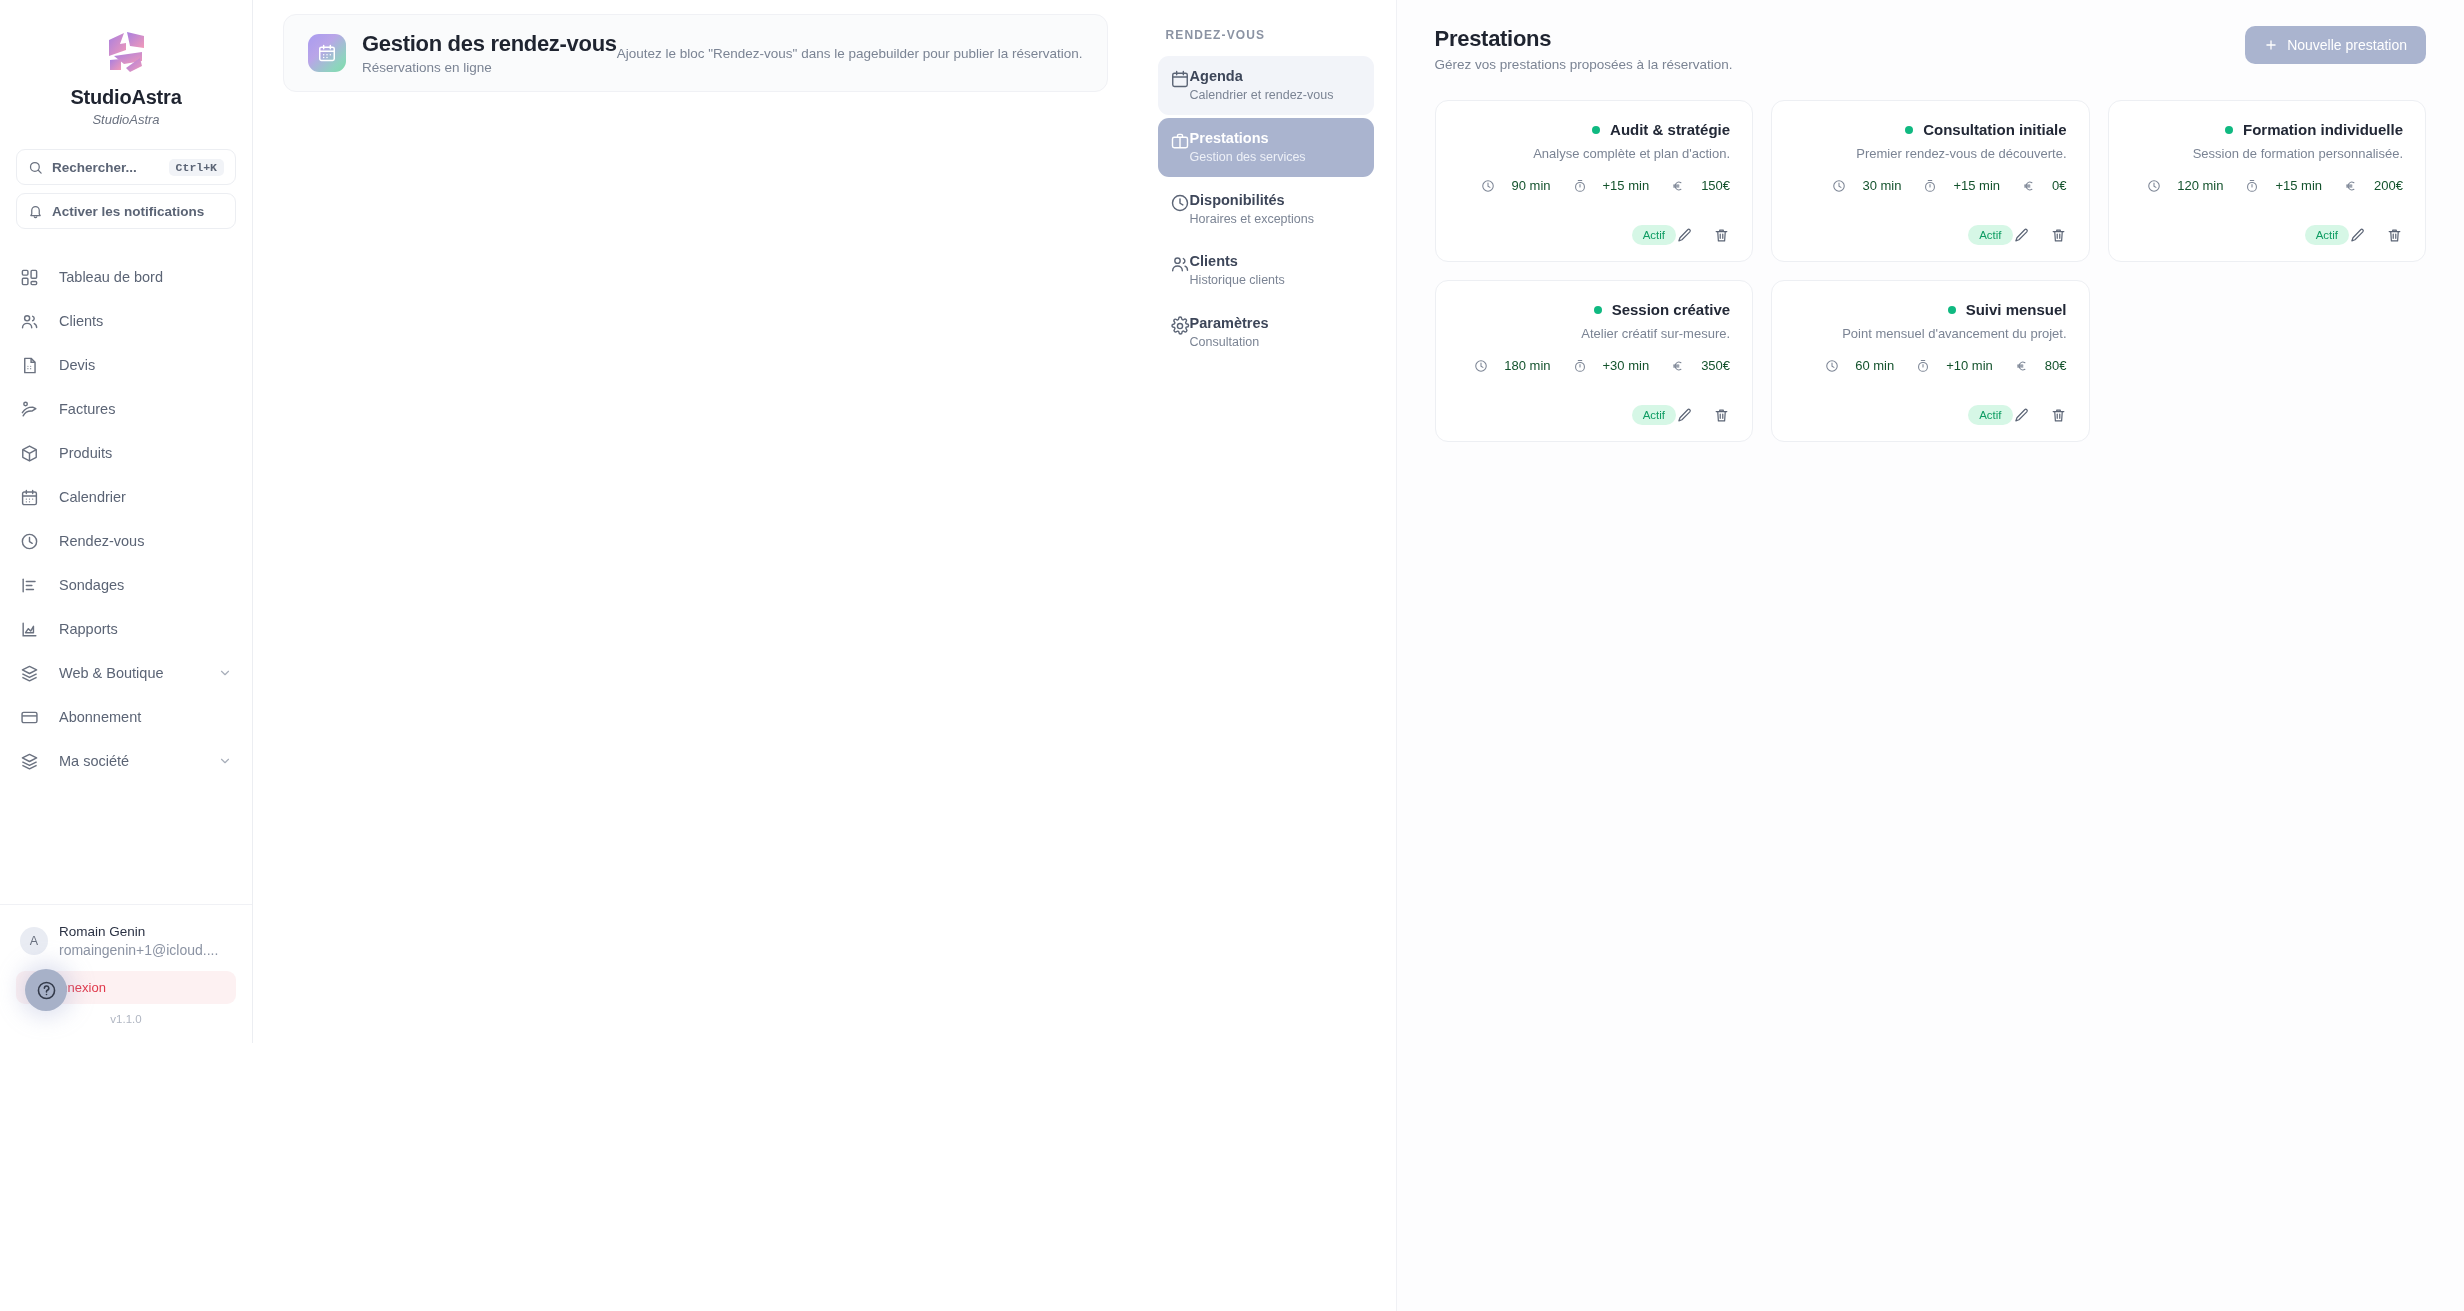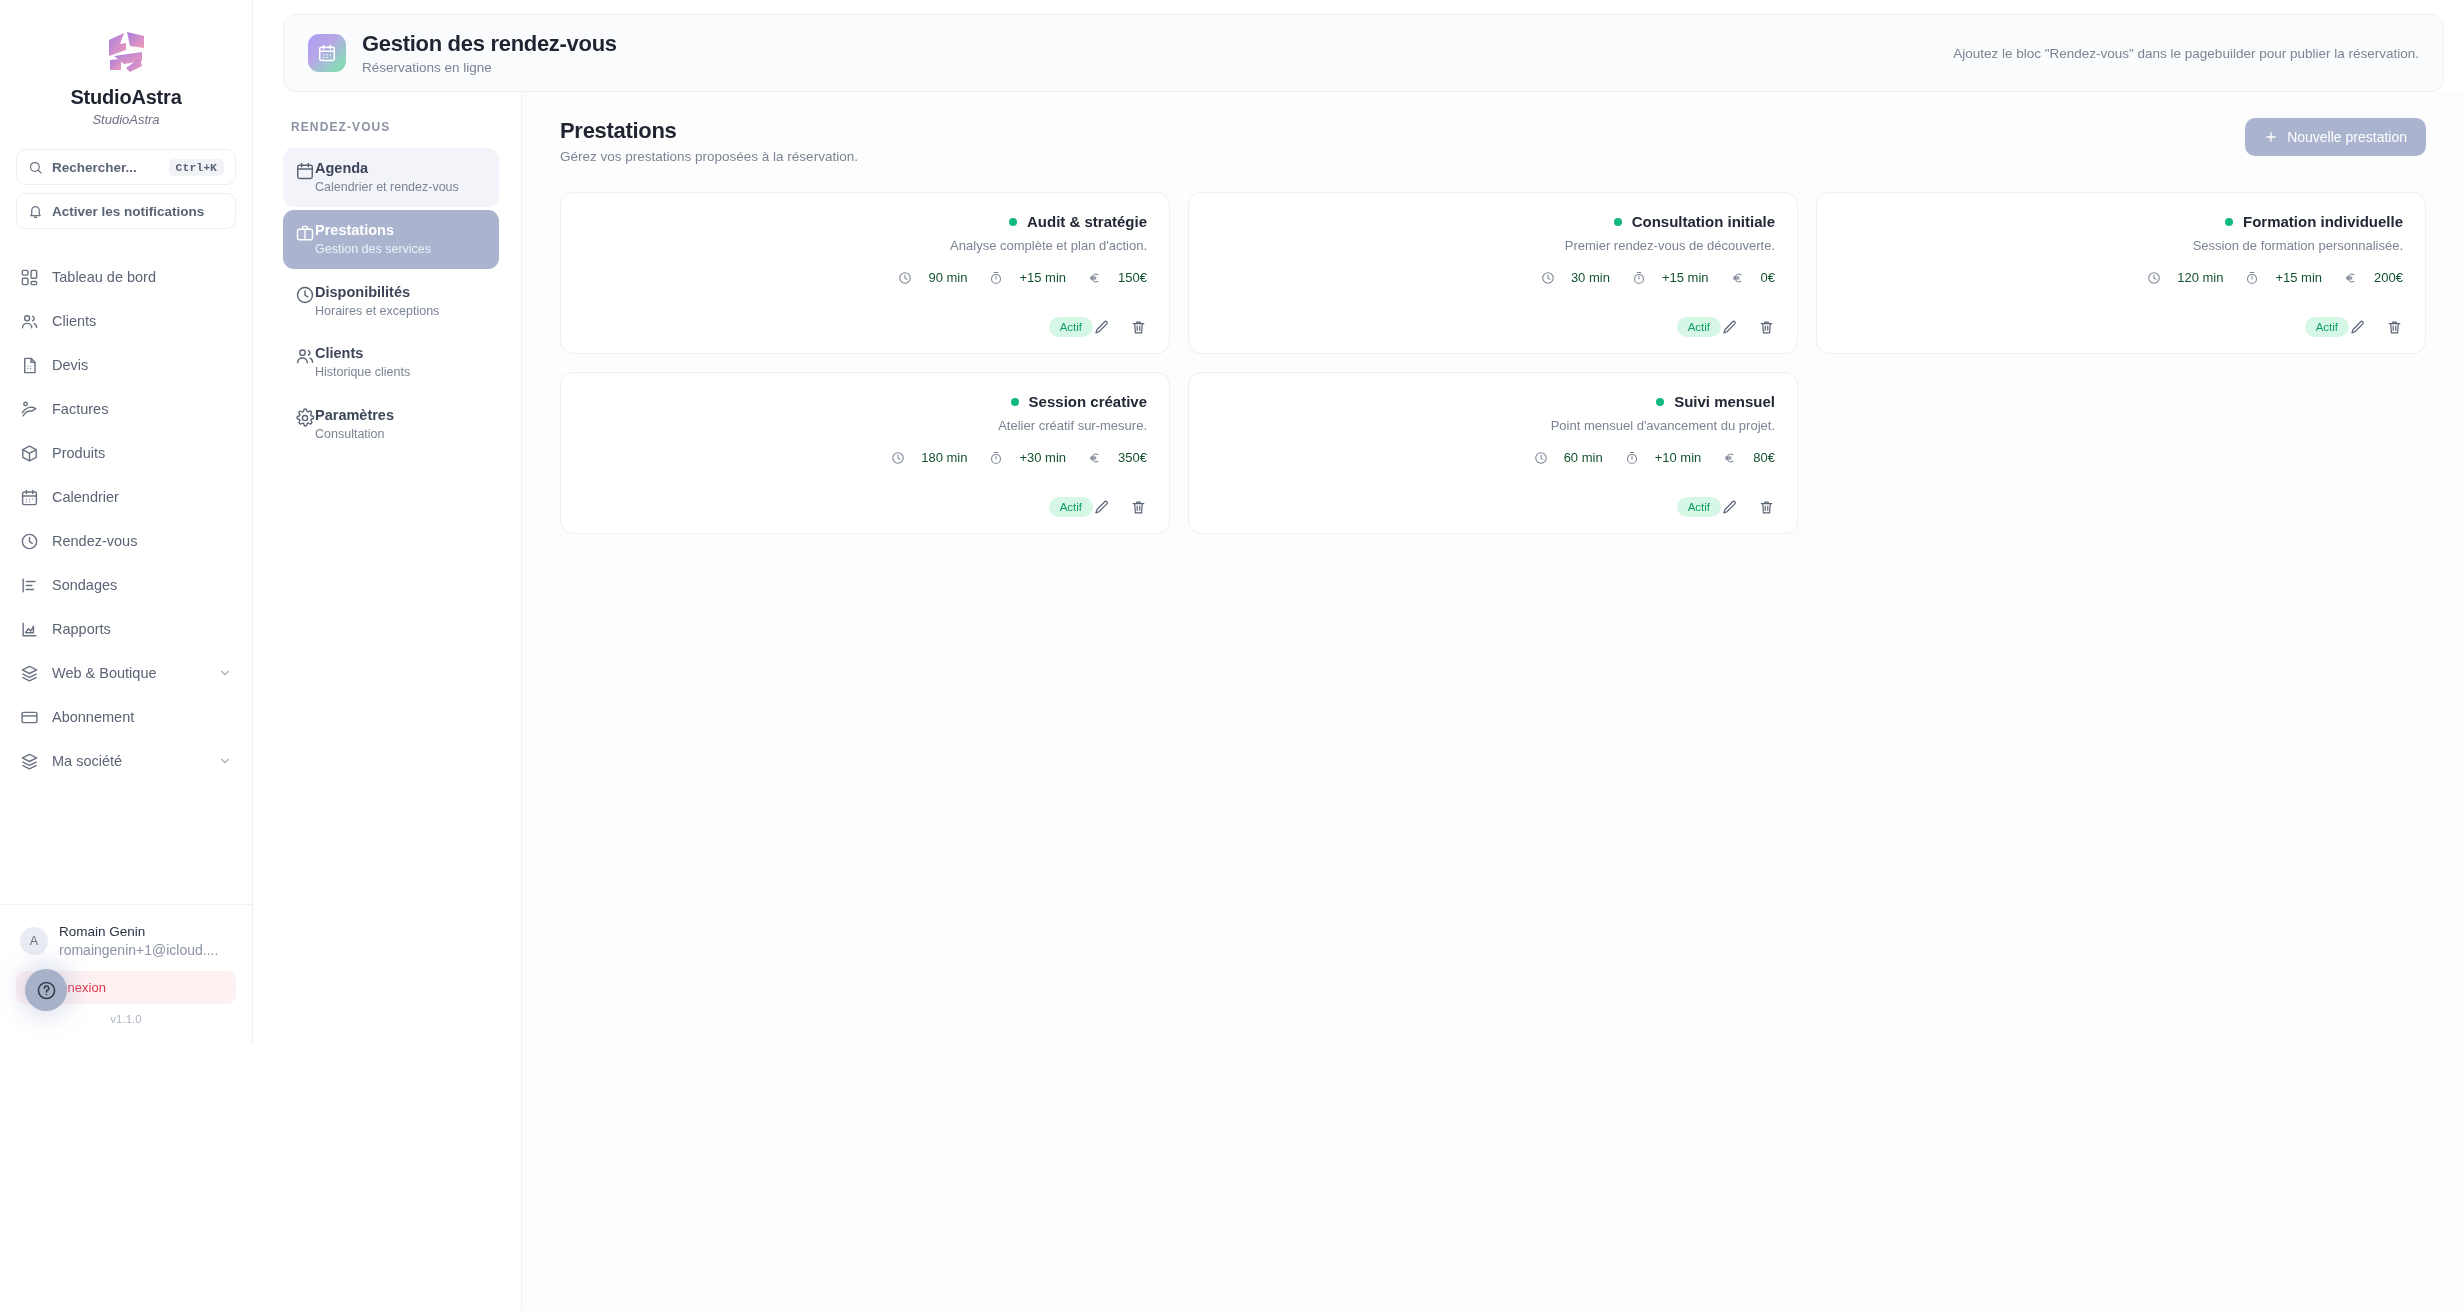--- a/index.html
+++ b/index.html
@@ -33,21 +33,21 @@
   }
   .sb-pill.search { margin-top: 10px; }
   .kbd {
     margin-left: auto; background: #f1f3f7; border-radius: 5px;
     padding: 2px 7px; font-family: "Liberation Mono", monospace;
     font-size: 11.5px; color: #5b6475;
   }
 
   .nav { margin-top: 18px; display: flex; flex-direction: column; }
   .nav-item {
-    display: flex; align-items: center; gap: 13px;
+    display: flex; align-items: center; gap: 20px;
     height: 44px; padding: 0 20px;
     font-size: 14.5px; color: #5b6475;
     cursor: pointer;
   }
   .nav-item .chev { margin-left: auto; opacity: .75; }
   .nav-ico { width: 19px; height: 19px; flex: 0 0 19px; display: block; }
 
   .sb-footer { position: absolute; left: 0; right: 0; bottom: 0; padding: 14px 16px 18px; border-top: 1px solid #f0f1f5; }
   .user-row { display: flex; align-items: center; gap: 11px; padding: 4px 4px 12px; }
   .avatar {
@@ -65,21 +65,21 @@
   }
   .version { text-align: center; font-size: 11.5px; color: #b0b6c2; margin-top: 9px; }
   .help-fab {
     position: absolute; left: 25px; bottom: 32px;
     width: 42px; height: 42px; border-radius: 50%;
     background: #a7b1c8; box-shadow: 0 0 22px 6px rgba(160,170,210,.35);
     display: flex; align-items: center; justify-content: center;
   }
 
   
-  .main { flex: 1; display: flex; flex-direction: column; background: #ffffff; min-width: 0; }
+  .main { flex: 1; display: flex; background: #ffffff; min-width: 0; }
   .topbar {
     margin: 14px 20px 0 30px;
     background: #fafbfc; border: 1px solid #f0f1f5; border-radius: 13px;
     height: 78px; display: flex; align-items: center; padding: 0 24px;
   }
   .top-ico {
     width: 38px; height: 38px; border-radius: 11px; flex: 0 0 38px;
     background: linear-gradient(135deg,#a99bf0 0%,#b9a5e8 38%,#8fd3c0 78%,#7fdca9 100%);
     display: flex; align-items: center; justify-content: center;
     margin-right: 16px;

